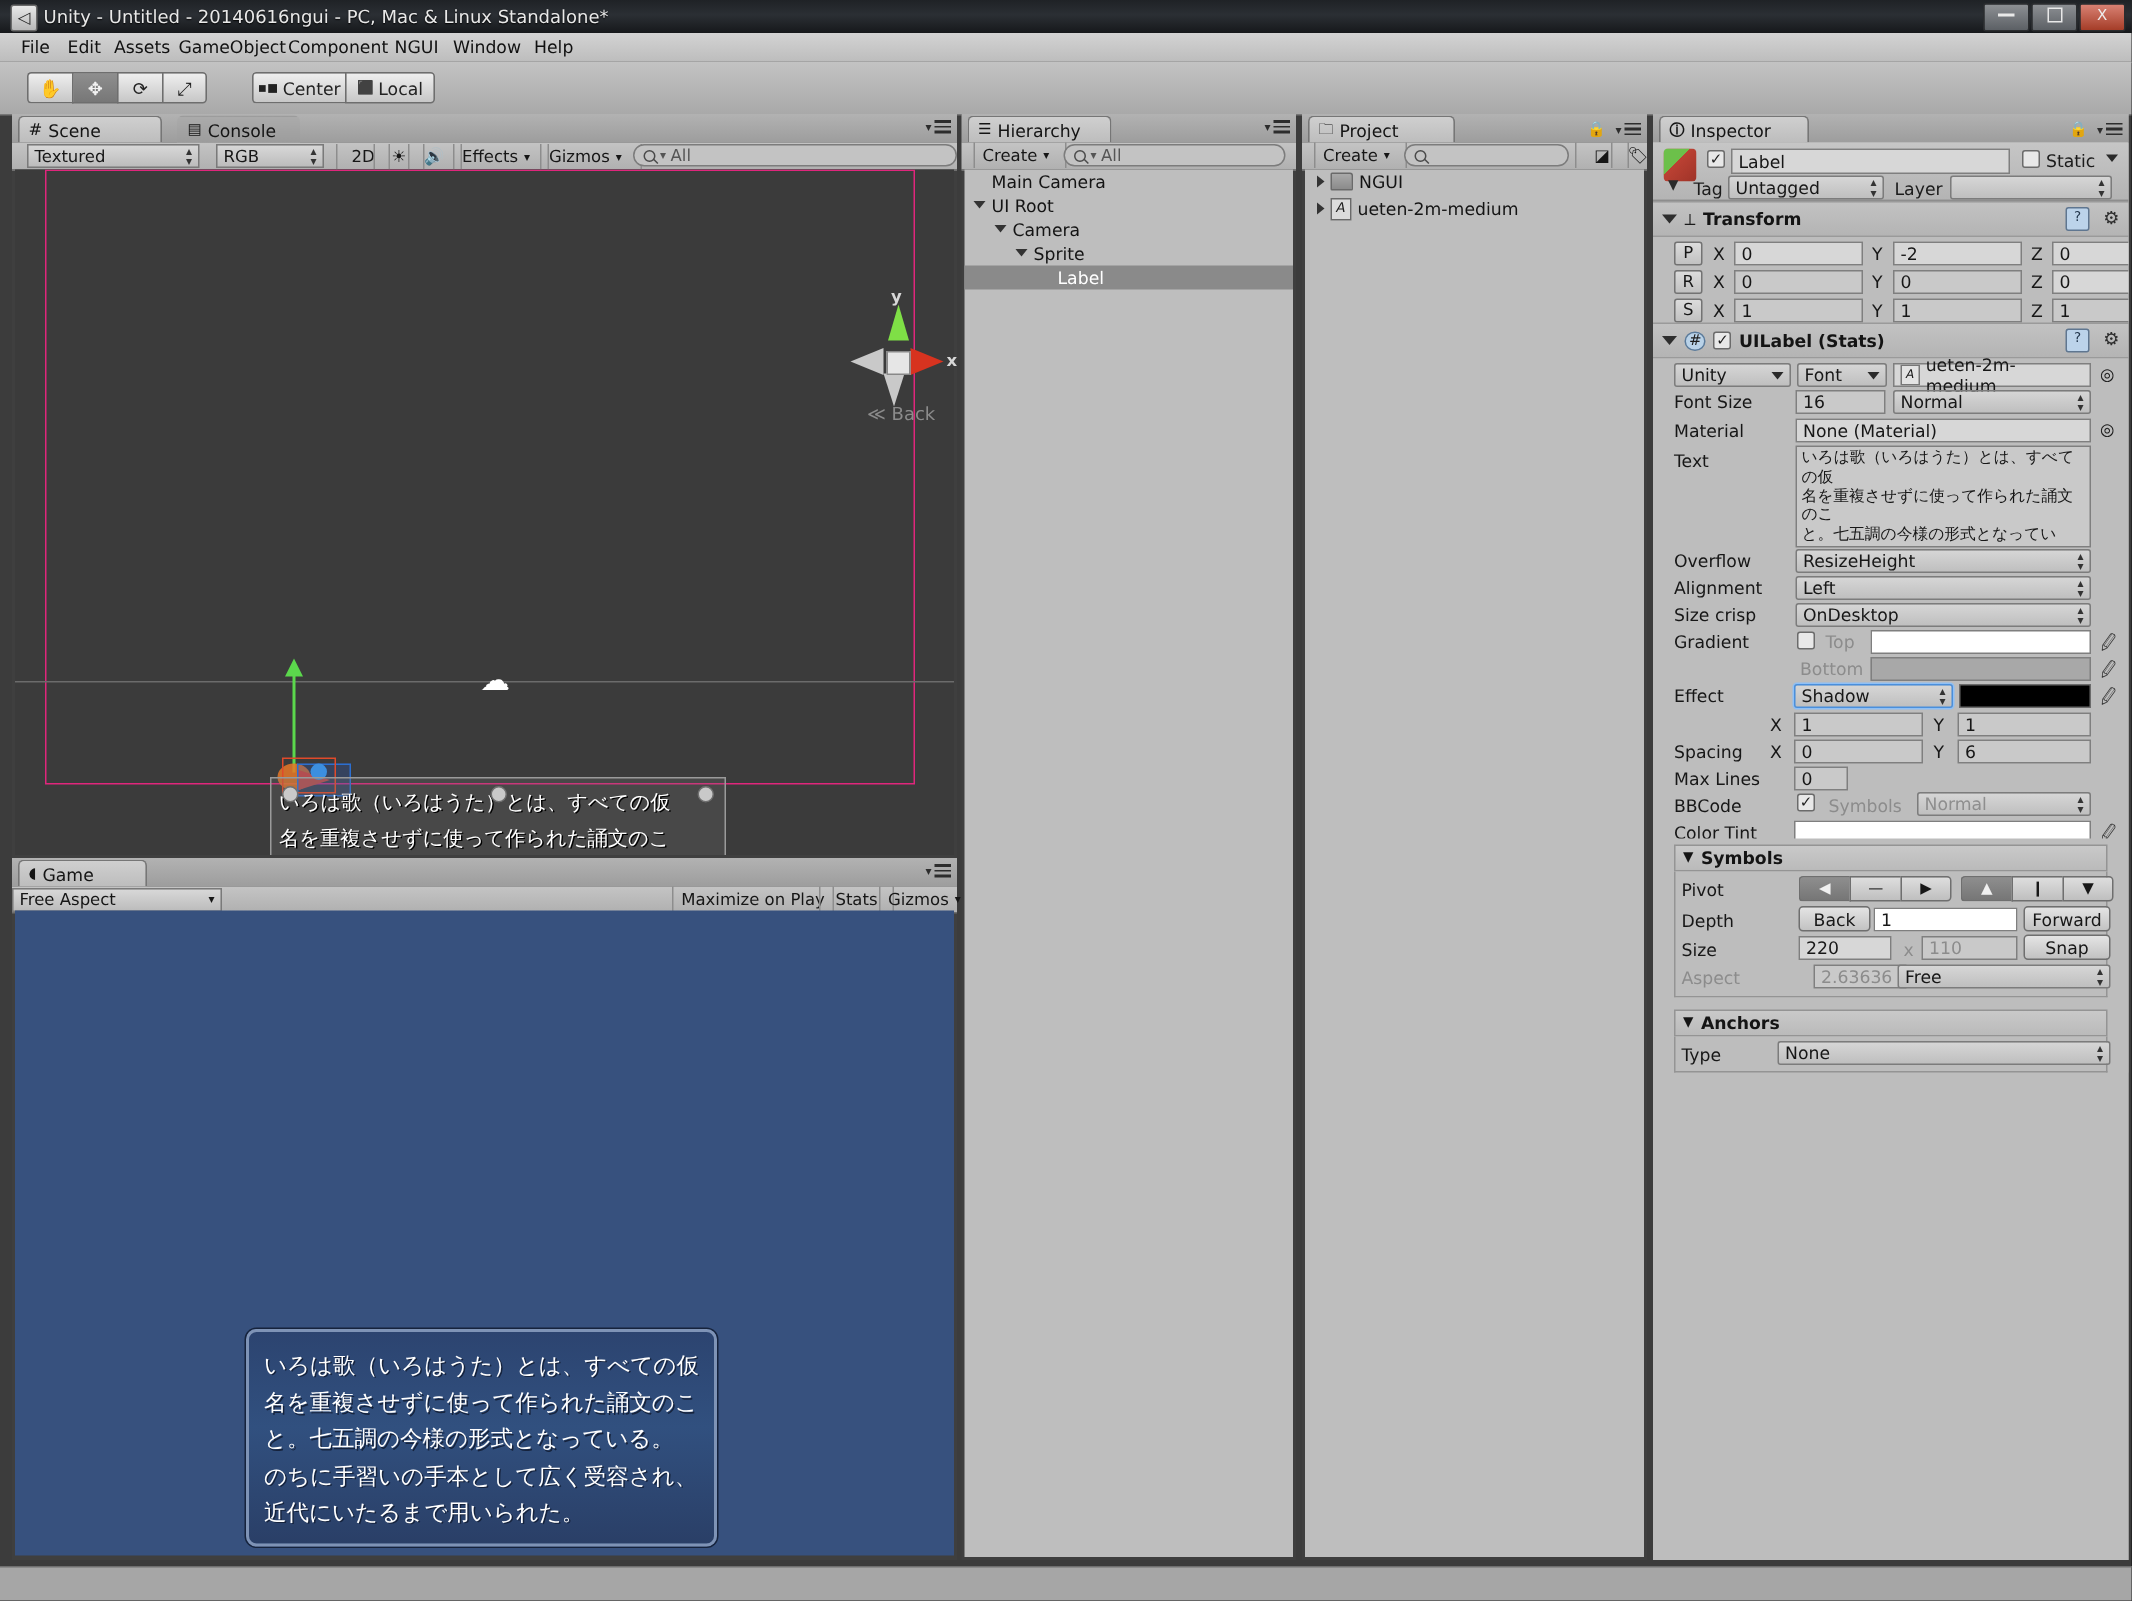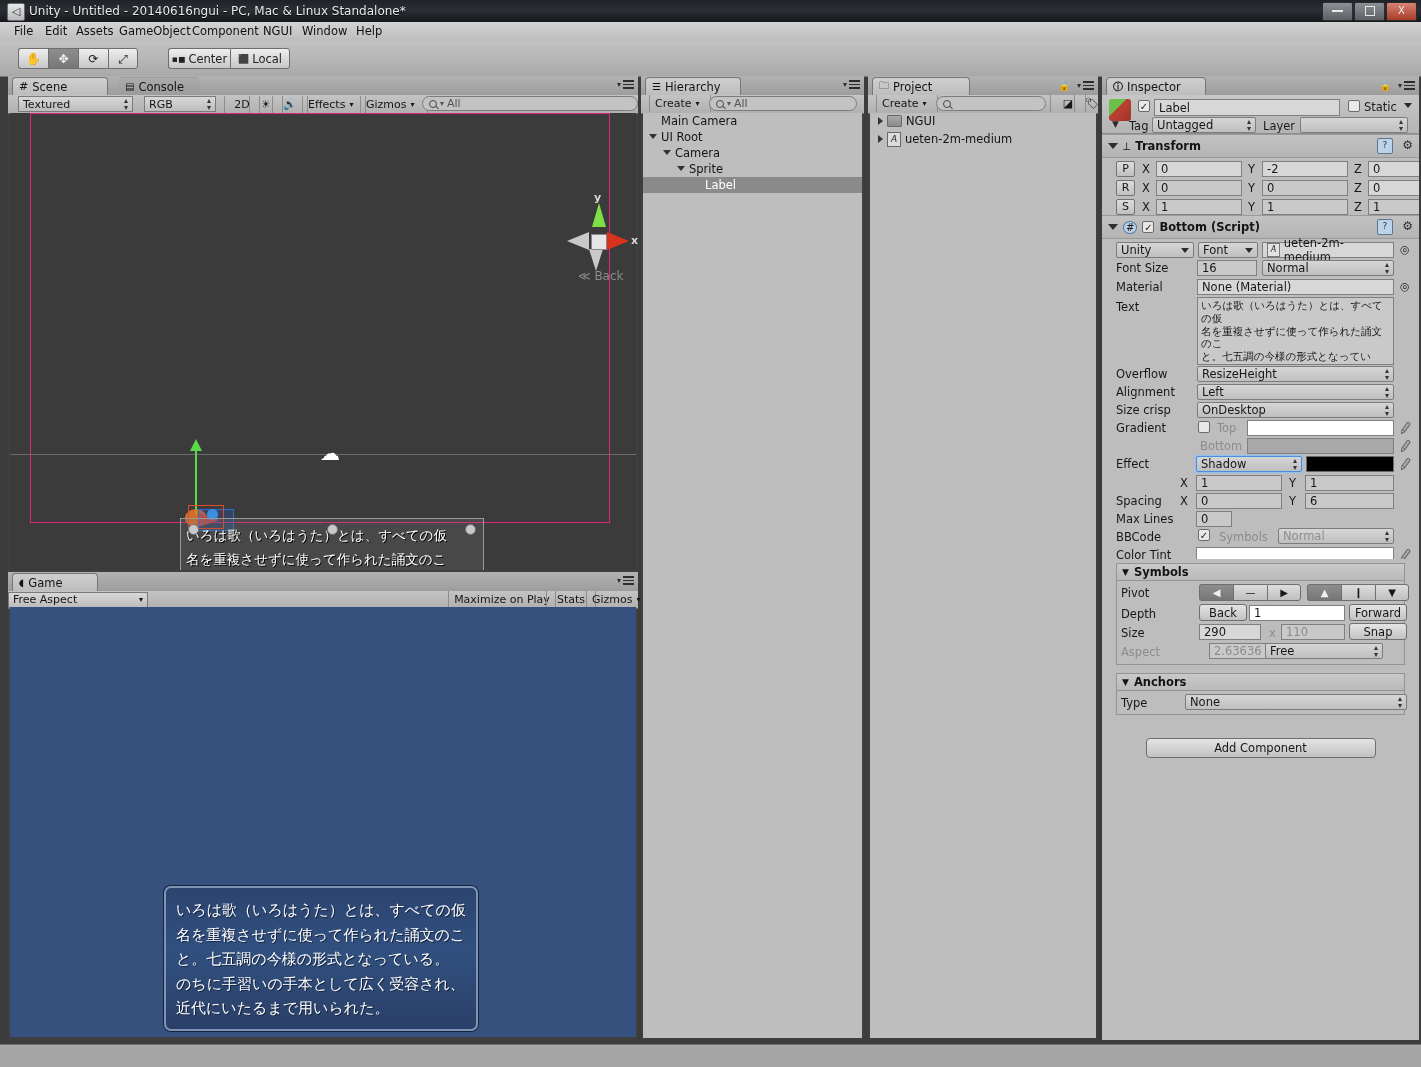--- a/index.html
+++ b/index.html
@@ -671,21 +671,21 @@
         <span class="axislbl" style="position:absolute;left:146px;top:42px">Y</span>
         <div class="txtfield" style="position:absolute;left:160px;top:41px;width:86px">1</div>
         <span class="axislbl" style="position:absolute;left:252px;top:42px">Z</span>
         <div class="txtfield" style="position:absolute;left:266px;top:41px;width:82px">1</div>
       </div>
 
       <div class="comphdr">
         <span class="foldarrow"></span>
         <span style="font-size:10px;border:1px solid #5a7a9a;background:#b9d2e8;border-radius:50%;padding:0 2px">#</span>
         <span class="chk">✓</span>
-        <span class="nm">Bottom (Script)</span>
+        <span class="nm">UILabel (Stats)</span>
         <span class="helpic" style="position:absolute;right:26px;top:3px">?</span>
         <span class="gearic" style="position:absolute;right:6px;top:3px">⚙</span>
       </div>
 
       <div style="position:relative;height:320px;background:#bdbdbd">
 
         <div class="popup" style="position:absolute;left:14px;top:3px;width:78px">
           <span>Unity</span>
           <span class="caret-d"></span>
         </div>
@@ -812,28 +812,28 @@
             <div class="pivotbtn">❙</div>
             <div class="pivotbtn last">▼</div>
           </div>
 
           <span class="complabel" style="position:absolute;left:4px;top:26px">Depth</span>
           <div class="btnx" style="position:absolute;left:82px;top:23px;width:48px">Back</div>
           <div class="txtfield white" style="position:absolute;left:132px;top:24px;width:96px">1</div>
           <div class="btnx" style="position:absolute;left:232px;top:23px;width:58px">Forward</div>
 
           <span class="complabel" style="position:absolute;left:4px;top:45px">Size</span>
-          <div class="txtfield light" style="position:absolute;left:82px;top:43px;width:62px">290</div>
+          <div class="txtfield light" style="position:absolute;left:82px;top:43px;width:62px">220</div>
           <span class="complabel" style="position:absolute;left:152px;top:45px;color:#8c8c8c">x</span>
           <div class="txtfield" style="position:absolute;left:164px;top:43px;width:64px;color:#8c8c8c">110</div>
           <div class="btnx" style="position:absolute;left:232px;top:42px;width:58px">Snap</div>
 
           <span class="complabel" style="position:absolute;left:4px;top:64px;color:#8c8c8c">Aspect</span>
           <div class="txtfield" style="position:absolute;left:92px;top:62px;width:62px;color:#8c8c8c">2.63636</div>
-          <div class="popup" style="position:absolute;left:148px;top:62px;width:118px">
+          <div class="popup" style="position:absolute;left:148px;top:62px;width:142px">
             <span>Free</span>
             <span class="updown">
                 <span>▴</span>
                 <span>▾</span>
               </span>
           </div>
         </div>
       </div>
 
       <div style="position:relative;background:#bdbdbd;padding:8px 14px 0 14px;box-sizing:border-box">
@@ -846,20 +846,17 @@
           <div class="popup" style="position:absolute;left:68px;top:3px;width:222px">
             <span>None</span>
             <span class="updown">
                 <span>▴</span>
                 <span>▾</span>
               </span>
           </div>
         </div>
       </div>
 
-      <div style="position:relative;height:50px;background:#bdbdbd;display:flex;align-items:center;justify-content:center;padding-top:16px;box-sizing:border-box">
-        <div class="btnx" style="width:230px;height:20px;border-radius:4px">Add Component</div>
-      </div>
     </div>
   </div>
 
   <div class="statusbar"></div>
 </div>
 
 </body></html>

